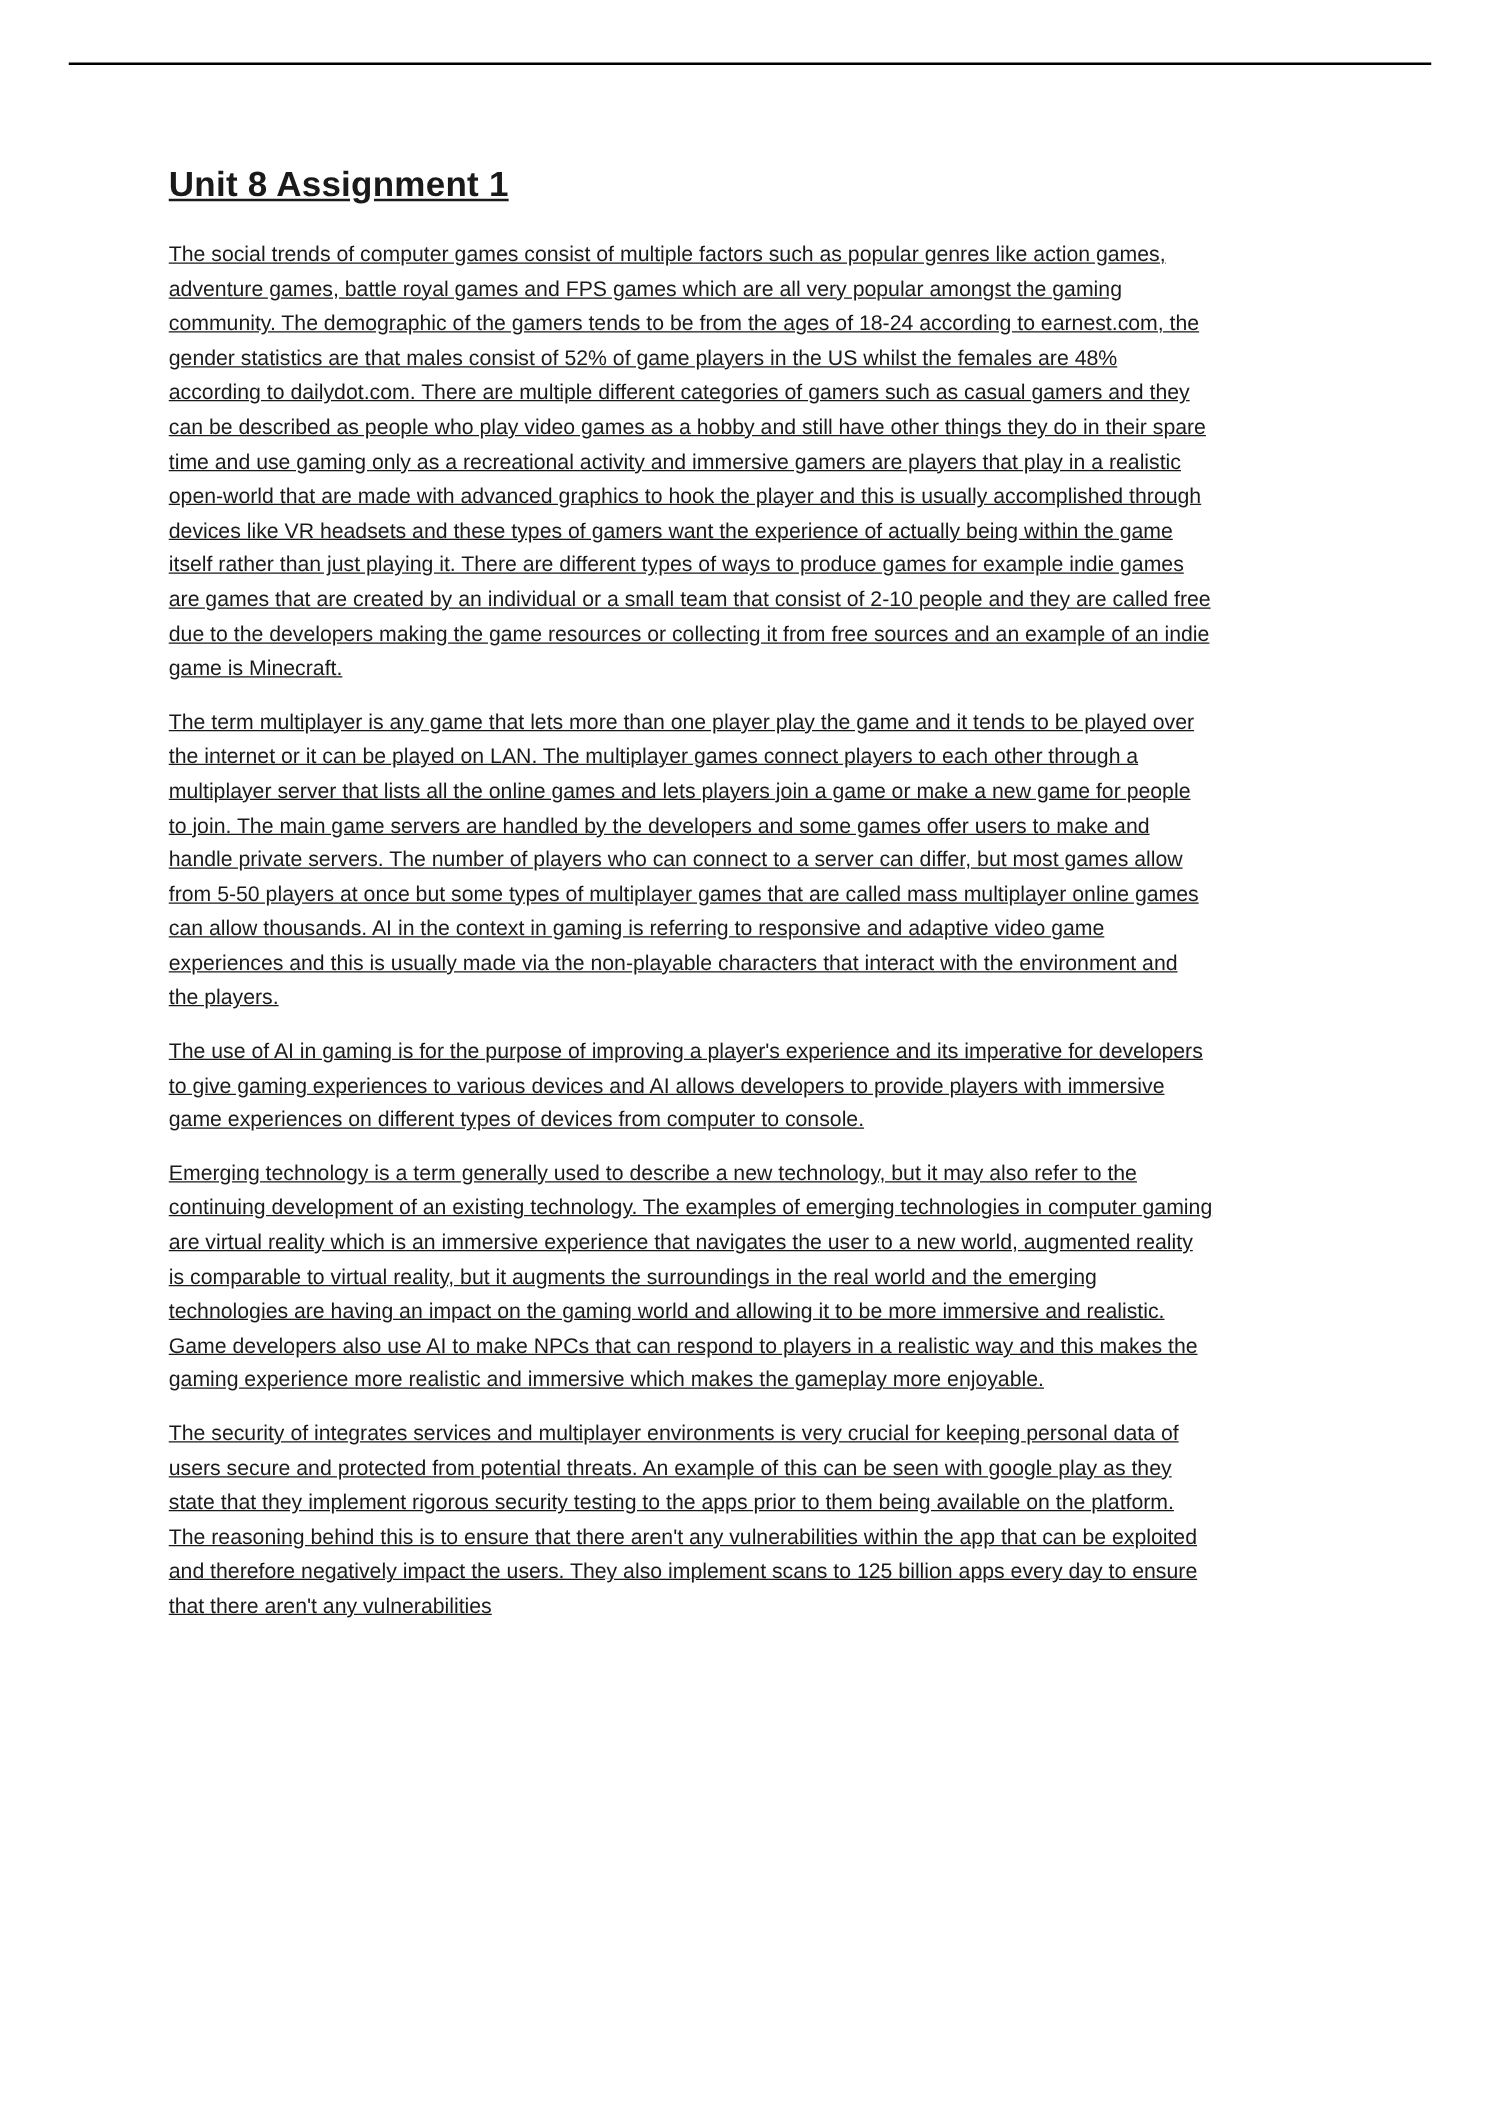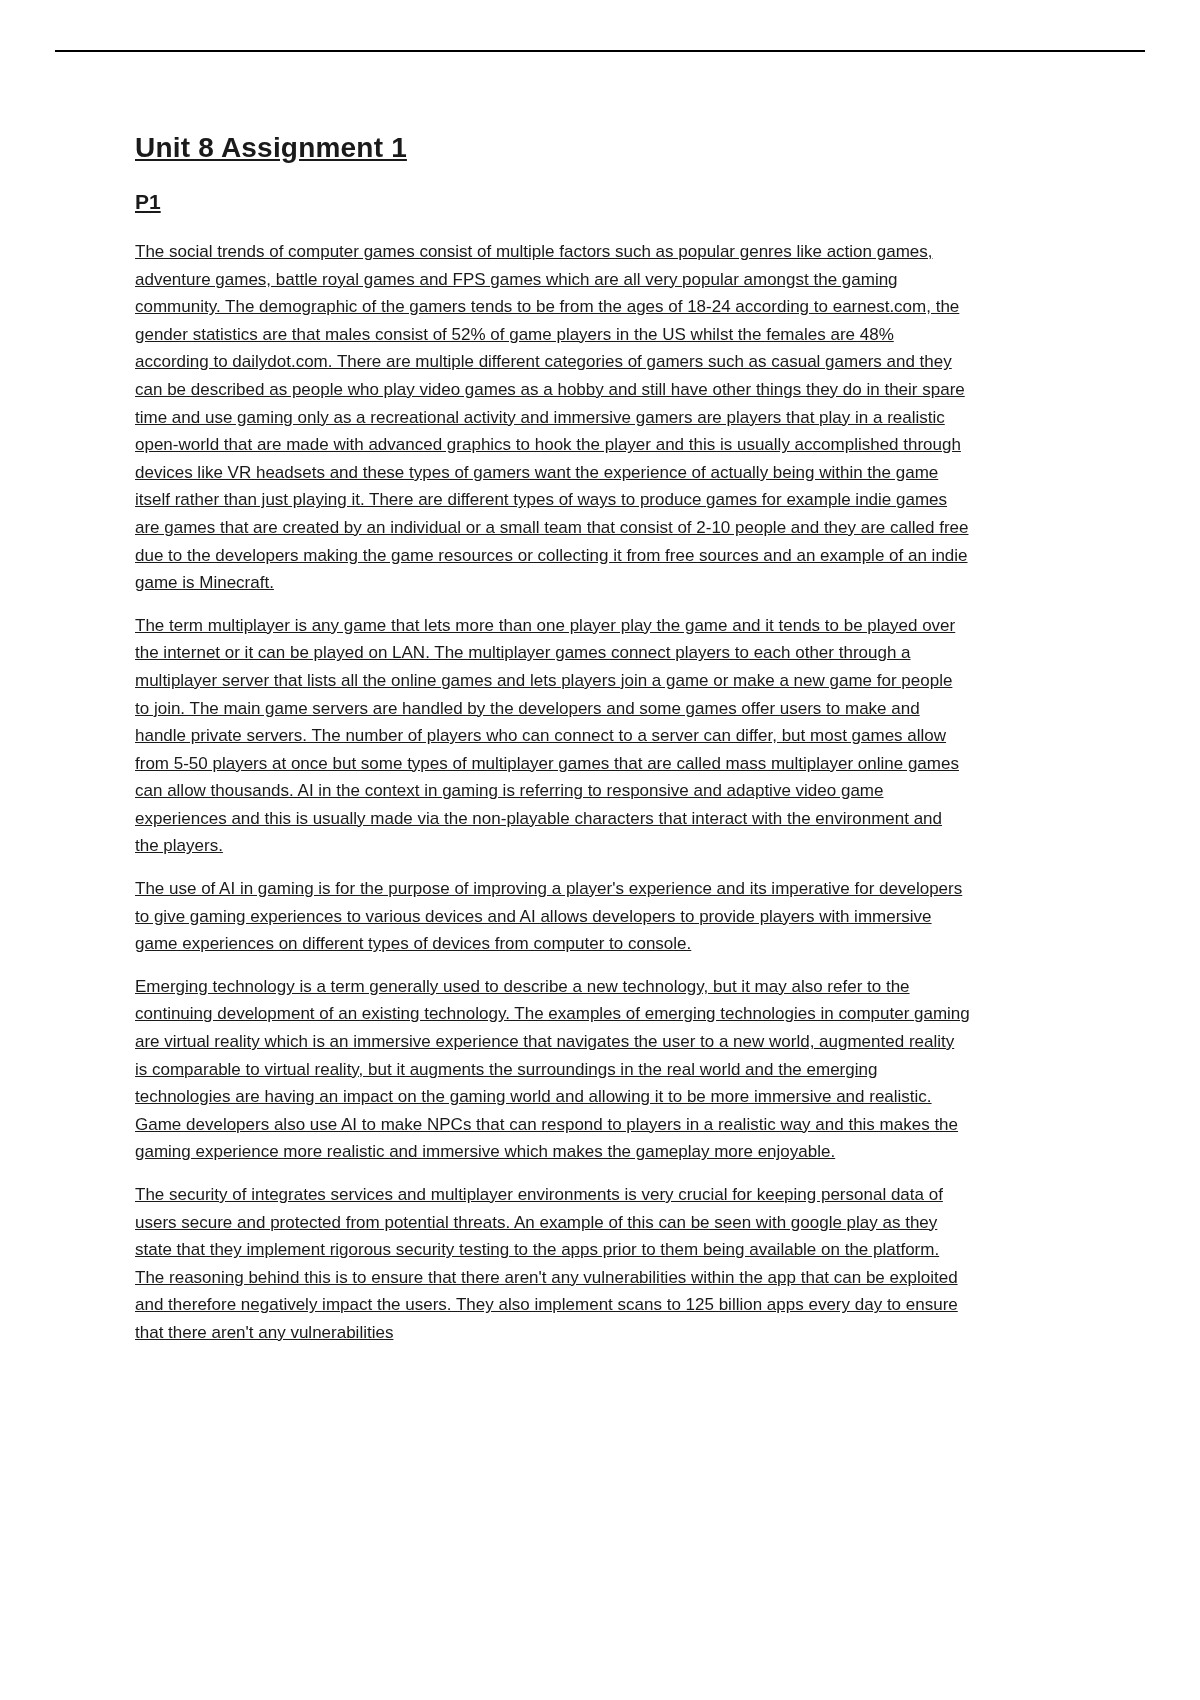--- a/index.html
+++ b/index.html
@@ -60,21 +60,20 @@
   }
 </style>
 </head>
 <body>
 
 <div class="page">
   <div class="rule rule-top"></div>
 
   <div class="content">
     <h1 class="doc-title">Unit 8 Assignment 1</h1>
-    <h3 class="section-heading">P1</h3>
 
     <p class="body-paragraph">The social trends of computer games consist of multiple factors such as popular genres like action games, adventure games, battle royal games and FPS games which are all very popular amongst the gaming community. The demographic of the gamers tends to be from the ages of 18-24 according to earnest.com, the gender statistics are that males consist of 52% of game players in the US whilst the females are 48% according to dailydot.com. There are multiple different categories of gamers such as casual gamers and they can be described as people who play video games as a hobby and still have other things they do in their spare time and use gaming only as a recreational activity and immersive gamers are players that play in a realistic open-world that are made with advanced graphics to hook the player and this is usually accomplished through devices like VR headsets and these types of gamers want the experience of actually being within the game itself rather than just playing it. There are different types of ways to produce games for example indie games are games that are created by an individual or a small team that consist of 2-10 people and they are called free due to the developers making the game resources or collecting it from free sources and an example of an indie game is Minecraft.</p>
     <p class="body-paragraph">The term multiplayer is any game that lets more than one player play the game and it tends to be played over the internet or it can be played on LAN. The multiplayer games connect players to each other through a multiplayer server that lists all the online games and lets players join a game or make a new game for people to join. The main game servers are handled by the developers and some games offer users to make and handle private servers. The number of players who can connect to a server can differ, but most games allow from 5-50 players at once but some types of multiplayer games that are called mass multiplayer online games can allow thousands. AI in the context in gaming is referring to responsive and adaptive video game experiences and this is usually made via the non-playable characters that interact with the environment and the players.</p>
     <p class="body-paragraph">The use of AI in gaming is for the purpose of improving a player's experience and its imperative for developers to give gaming experiences to various devices and AI allows developers to provide players with immersive game experiences on different types of devices from computer to console.</p>
     <p class="body-paragraph">Emerging technology is a term generally used to describe a new technology, but it may also refer to the continuing development of an existing technology. The examples of emerging technologies in computer gaming are virtual reality which is an immersive experience that navigates the user to a new world, augmented reality is comparable to virtual reality, but it augments the surroundings in the real world and the emerging technologies are having an impact on the gaming world and allowing it to be more immersive and realistic. Game developers also use AI to make NPCs that can respond to players in a realistic way and this makes the gaming experience more realistic and immersive which makes the gameplay more enjoyable.</p>
     <p class="body-paragraph">The security of integrates services and multiplayer environments is very crucial for keeping personal data of users secure and protected from potential threats. An example of this can be seen with google play as they state that they implement rigorous security testing to the apps prior to them being available on the platform. The reasoning behind this is to ensure that there aren't any vulnerabilities within the app that can be exploited and therefore negatively impact the users. They also implement scans to 125 billion apps every day to ensure that there aren't any vulnerabilities</p>
   </div>
 
   <div class="rule rule-bottom"></div>
 </div>

